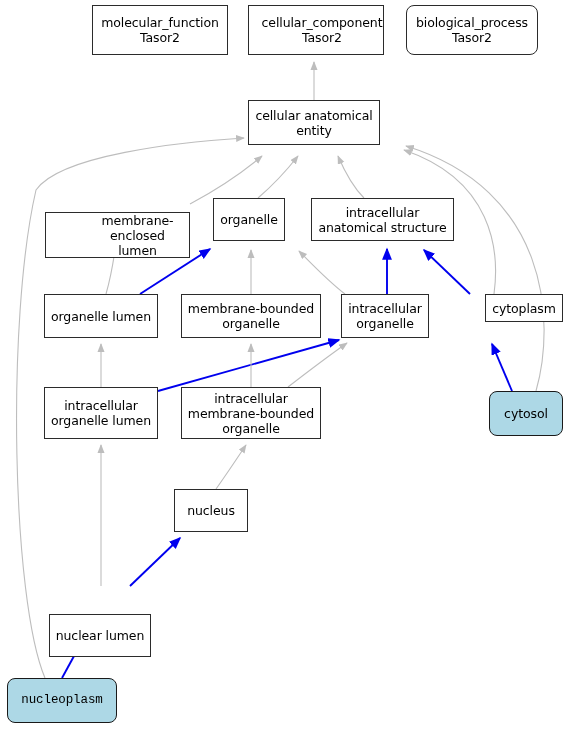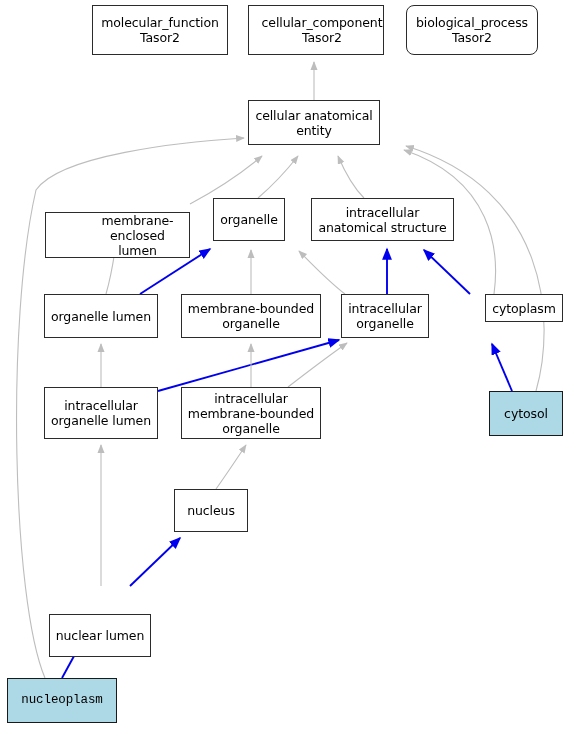--- a/index.html
+++ b/index.html
@@ -34,20 +34,21 @@
     font-size: 12.5px;
     line-height: 15px;
     color: #000000;
     letter-spacing: -0.1px;
     white-space: pre-line;
     z-index: 5;
   }
   .node-box.highlight {
     background: #add8e6;
     border-color: #1a1a1a;
+    border-radius: 8px;
   }
   .node-label {
     display: block;
     white-space: pre-line;
     padding: 0 2px;
   }
   .edge-gray {
     stroke: #bdbdbd;
     stroke-width: 1.1px;
     fill: none;

